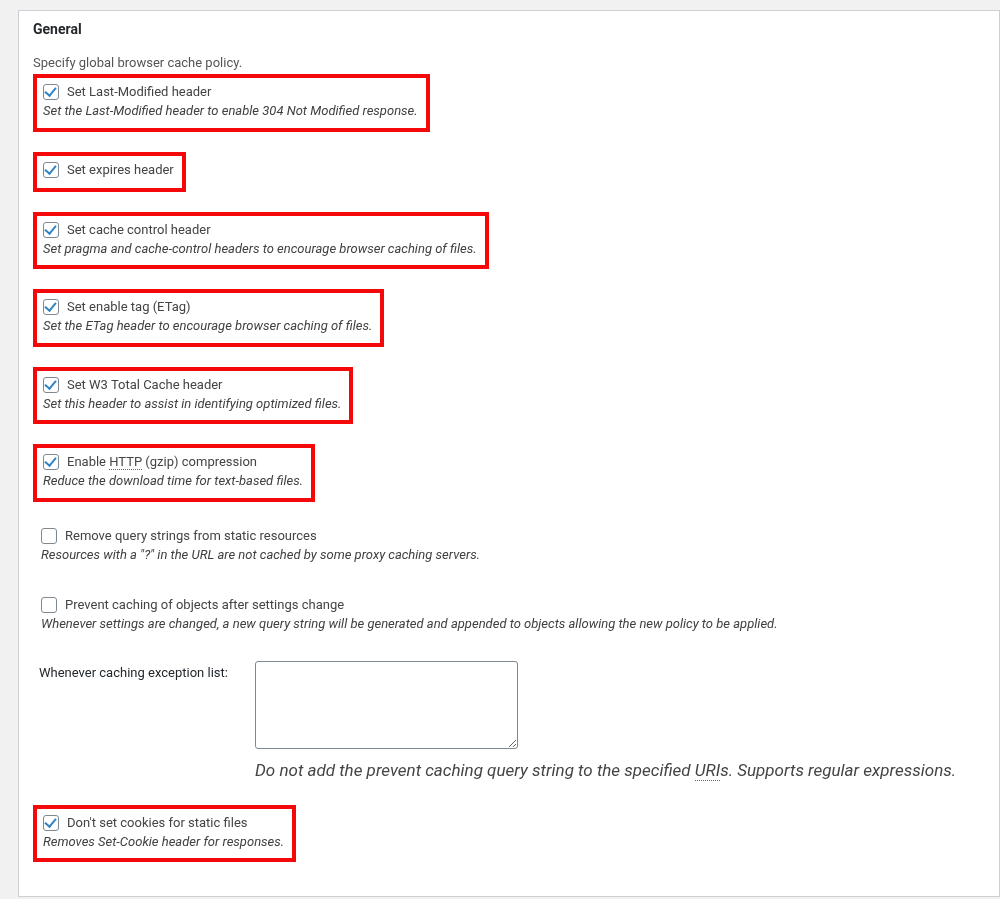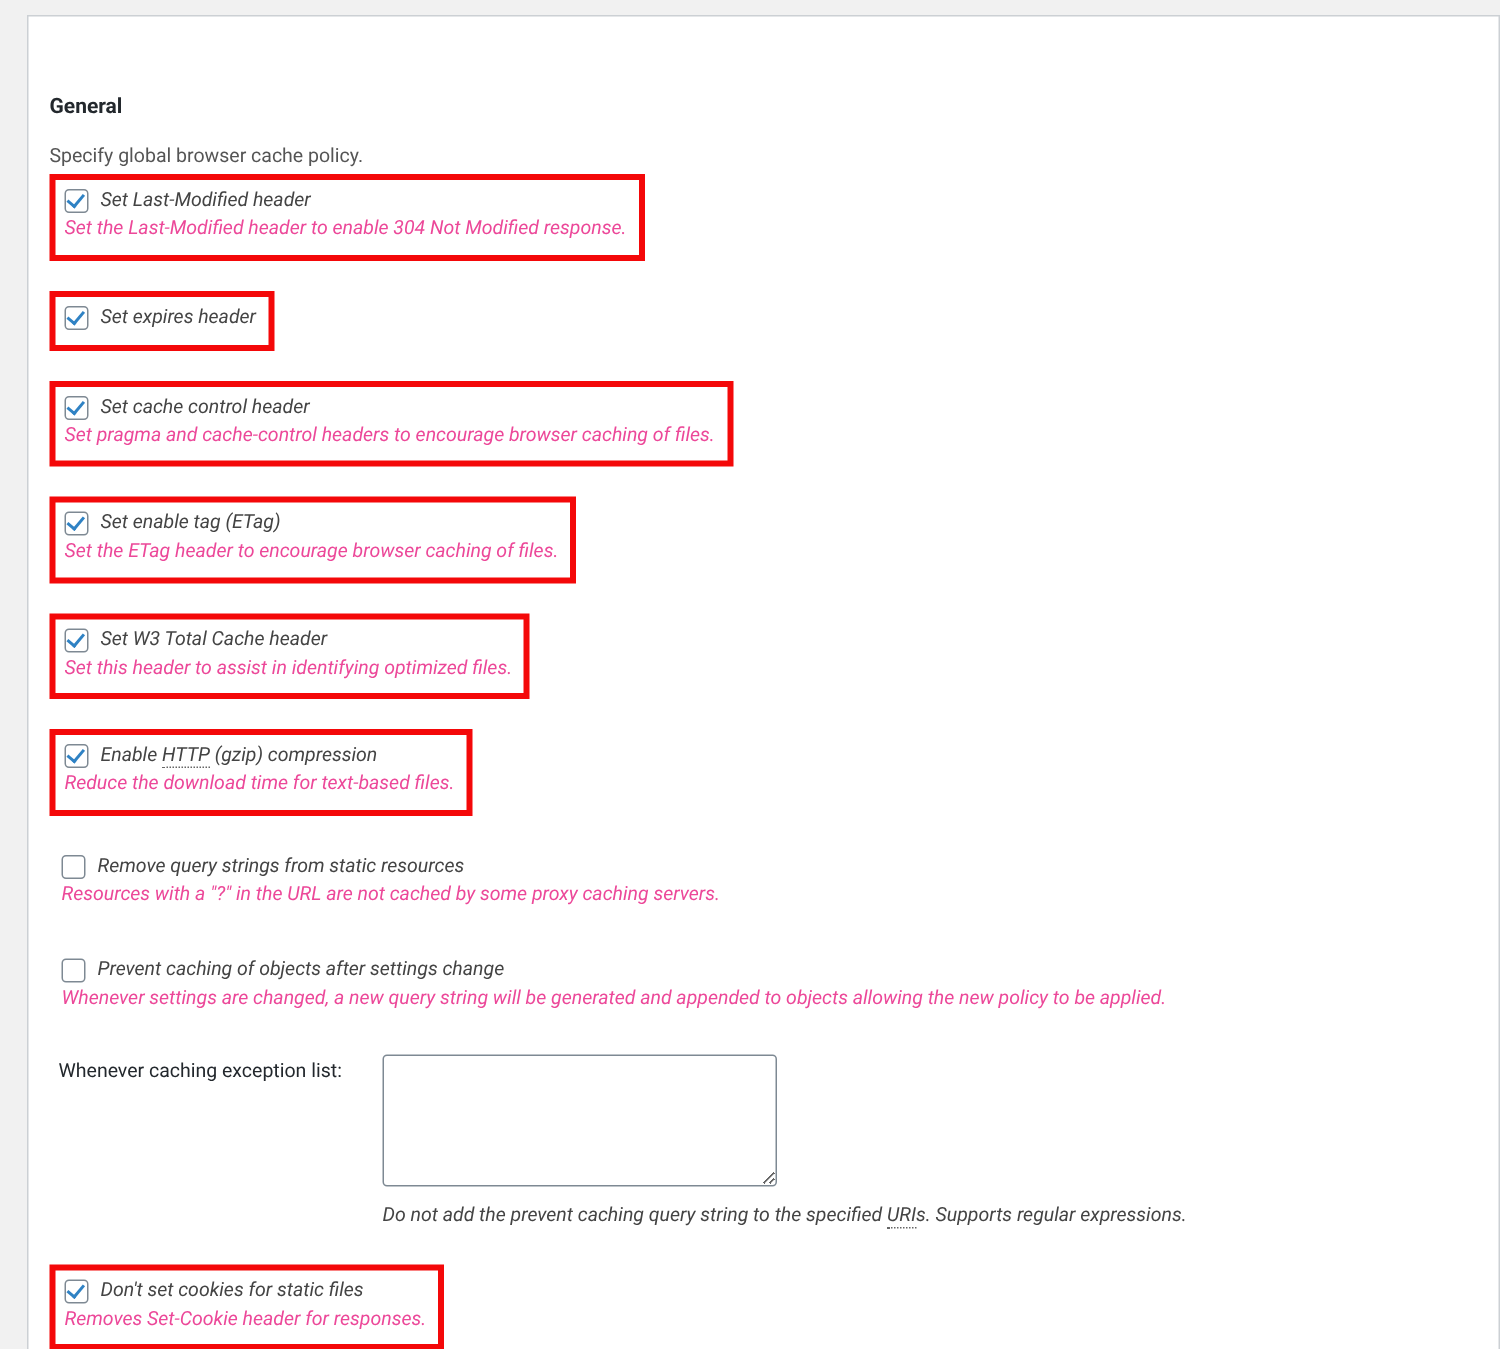--- a/index.html
+++ b/index.html
@@ -22,21 +22,20 @@
     background: #fff;
     border: 1px solid #ccd0d4;
     box-sizing: border-box;
   }
   .panel-header {
     padding: 10px 14px;
     border-bottom: 0;
     font-weight: 700;
     font-size: 14px;
     color: #23282d;
-    margin-top: 42px;
   }
   .panel-body {
     padding: 8px 14px 14px 14px;
   }
   .intro {
     color: #555;
     font-size: 13px;
     margin: 0 0 4px 0;
   }
   .field {
@@ -51,21 +50,20 @@
   .normal {
     display: block;
     border: 0;
     padding-left: 8px;
   }
   .cb-row {
     display: flex;
     align-items: flex-start;
     gap: 8px;
     margin-bottom: 2px;
-    font-style: italic;
   }
   .cb {
     width: 16px;
     height: 16px;
     border: 1px solid #7e8993;
     border-radius: 3px;
     background: #fff;
     flex-shrink: 0;
     position: relative;
     box-sizing: border-box;
@@ -82,21 +80,21 @@
     transform: rotate(40deg);
   }
   .cb-label {
     font-size: 13px;
     color: #444;
     line-height: 16px;
   }
   .desc {
     font-style: italic;
     font-size: 13px;
-    color: #ec4899;
+    color: #404040;
     line-height: 1.35;
   }
   .underlined {
     border-bottom: 1px dotted #666;
     cursor: help;
   }
 
   .table-row {
     display: flex;
     align-items: flex-start;
@@ -120,21 +118,21 @@
     font-family: inherit;
     font-size: 13px;
     padding: 4px 6px;
     box-sizing: border-box;
     resize: both;
     background: #fff;
     color: #32373c;
   }
   .textarea-desc {
     font-style: italic;
-    font-size: 13px;
+    font-size: 17px;
     color: #444;
     margin-top: 8px;
   }
 </style>
 </head>
 <body>
 
 <div class="wrap">
   <div class="panel">
     <div class="panel-header">General</div>

